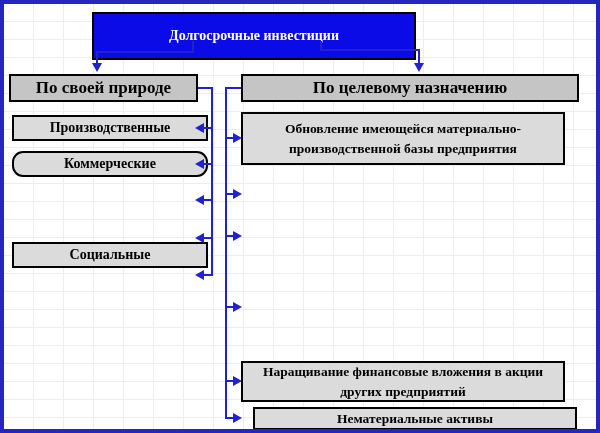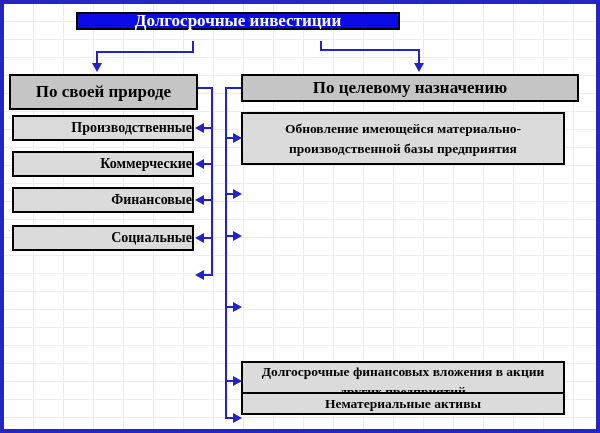--- a/index.html
+++ b/index.html
@@ -29,29 +29,29 @@
   .box{
     position:absolute;
     box-sizing:border-box;
     border:2px solid var(--box-border);
     display:flex;align-items:center;justify-content:center;
     text-align:center;
     font-weight:bold;color:#000;
     line-height:1.35;
   }
   .title-box{
-    left:72px;top:8px;width:324px;height:18px;
+    left:88px;top:8px;width:324px;height:48px;
     background:var(--title-bg);color:var(--title-text);
-    font-size:17px;
+    font-size:14px;
   }
   .header-box{background:var(--header-bg);font-size:17px;}
-  .hdr-left{left:5px;top:70px;width:189px;height:36px;}
+  .hdr-left{left:5px;top:70px;width:189px;height:28px;}
   .hdr-right{left:237px;top:70px;width:338px;height:28px;}
   .item{background:var(--item-bg);}
-  .item-left{left:8px;width:182px;height:26px;font-size:14px;justify-content:flex-end;}
+  .item-left{left:8px;width:196px;height:26px;font-size:14px;}
   .item-right{left:237px;width:324px;font-size:13.5px;padding:1px 10px;line-height:1.42;}
   
   .ln{position:absolute;background:var(--connector);}
   .arr{position:absolute;width:0;height:0;}
   .arr-down{border-left:5px solid transparent;border-right:5px solid transparent;border-top:9px solid var(--connector);}
   .arr-left{border-top:5px solid transparent;border-bottom:5px solid transparent;border-right:9px solid var(--connector);}
   .arr-right{border-top:5px solid transparent;border-bottom:5px solid transparent;border-left:9px solid var(--connector);}
 </style>
 </head>
 <body>
@@ -79,27 +79,24 @@
   <div class="box header-box hdr-right">
     <span>По целевому назначению</span>
   </div>
 
   <div class="ln" style="left:194px;top:83px;width:15px;height:2px;"></div>
   <div class="ln" style="left:207px;top:83px;width:2px;height:189px;"></div>
 
   <div class="box item item-left" style="top:111px;">
     <span>Производственные</span>
   </div>
-  <div class="box item item-left" style="top:147px;">
+  <div class="box item item-left" style="top:147px;border-radius:11px;">
     <span>Коммерческие</span>
   </div>
-  <div class="box item item-left" style="top:183px;">
-    <span>Финансовые</span>
-  </div>
-  <div class="box item item-left" style="top:221px;">
+  <div class="box item item-left" style="top:238px;">
     <span>Социальные</span>
   </div>
 
   <div class="ln" style="left:198px;top:123px;width:10px;height:2px;"></div>
   <div class="arr arr-left" style="left:191px;top:119px;"></div>
   <div class="ln" style="left:198px;top:159px;width:10px;height:2px;"></div>
   <div class="arr arr-left" style="left:191px;top:155px;"></div>
   <div class="ln" style="left:198px;top:195px;width:10px;height:2px;"></div>
   <div class="arr arr-left" style="left:191px;top:191px;"></div>
   <div class="ln" style="left:198px;top:233px;width:10px;height:2px;"></div>
@@ -107,23 +104,23 @@
   <div class="ln" style="left:198px;top:270px;width:10px;height:2px;"></div>
   <div class="arr arr-left" style="left:191px;top:266px;"></div>
 
   <div class="ln" style="left:221px;top:83px;width:16px;height:2px;"></div>
   <div class="ln" style="left:221px;top:83px;width:2px;height:332px;"></div>
 
   <div class="box item item-right" style="top:108px;height:53px;">
     <span>Обновление имеющейся материально-производственной базы предприятия</span>
   </div>
   <div class="box item item-right" style="top:357px;height:41px;">
-    <span>Долгосрочные финансовых вложения в акции других предприятий</span>
+    <span>Наращивание финансовые вложения в акции других предприятий</span>
   </div>
-  <div class="box item item-right" style="top:388px;height:23px;">
+  <div class="box item item-right" style="top:403px;height:23px;margin-left:12px;">
     <span>Нематериальные активы</span>
   </div>
 
   <div class="ln" style="left:223px;top:133px;width:7px;height:2px;"></div>
   <div class="arr arr-right" style="left:229px;top:129px;"></div>
   <div class="ln" style="left:223px;top:189px;width:7px;height:2px;"></div>
   <div class="arr arr-right" style="left:229px;top:185px;"></div>
   <div class="ln" style="left:223px;top:231px;width:7px;height:2px;"></div>
   <div class="arr arr-right" style="left:229px;top:227px;"></div>
   <div class="ln" style="left:223px;top:302px;width:7px;height:2px;"></div>

